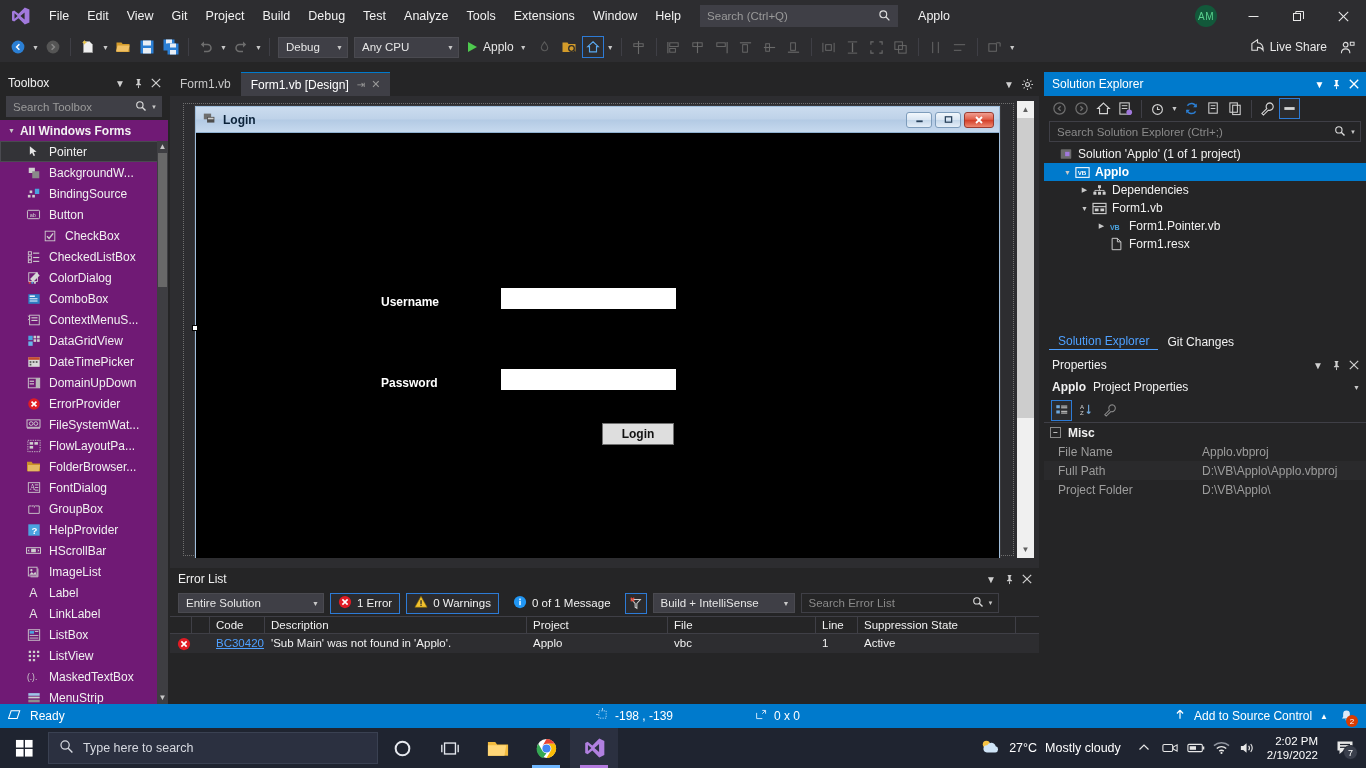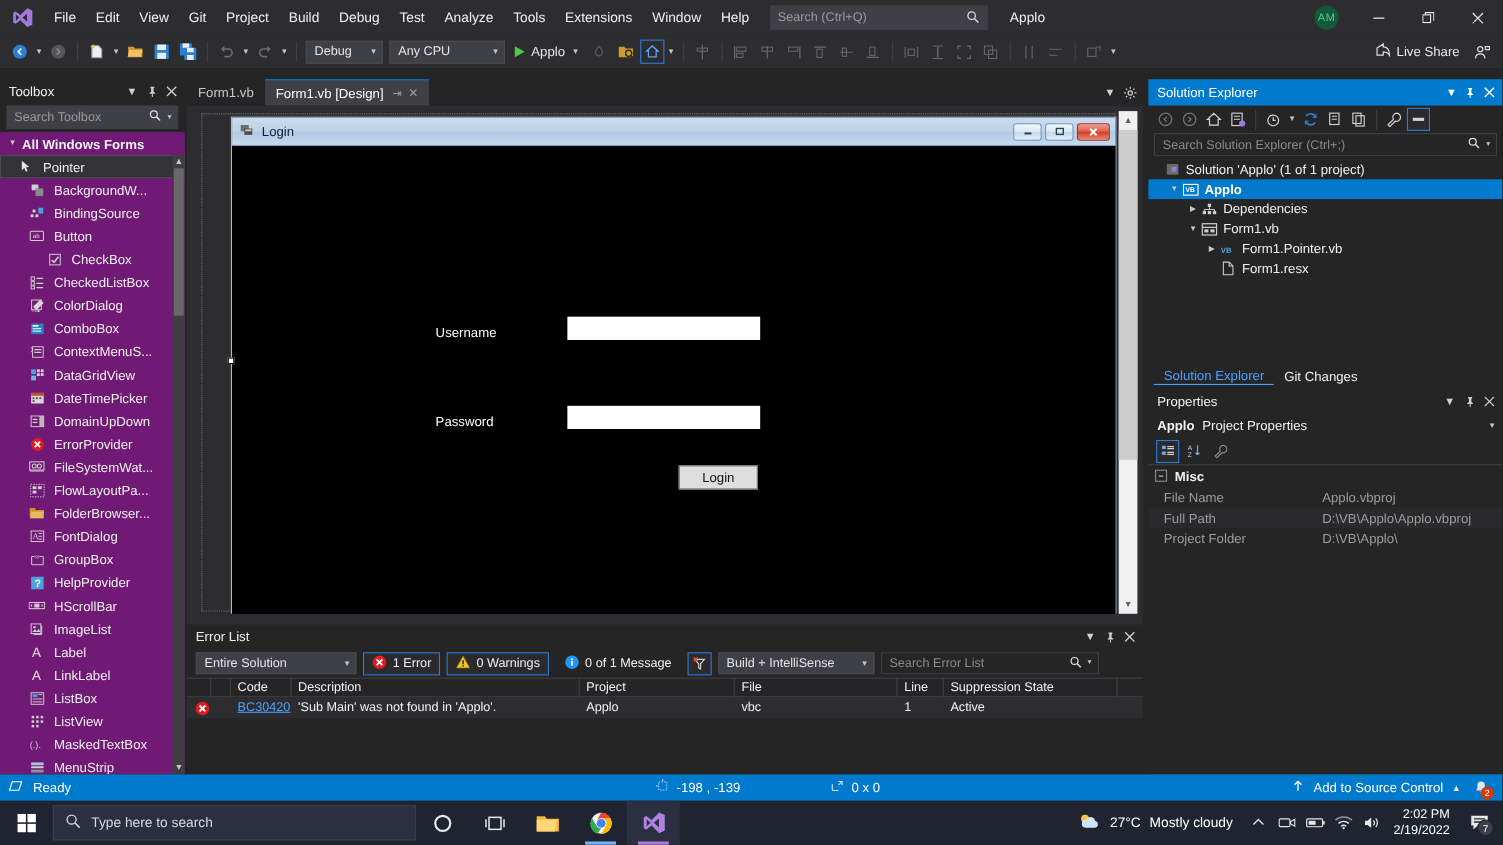--- a/index.html
+++ b/index.html
@@ -93,23 +93,24 @@
   }
   .doctab.active { background:#3f3f46; color:#ffffff; border-top:1px solid #007acc; }
   .doctab .pin { margin-left:8px; font-size:10px; color:#9a9a9a; }
   .doctab .x { margin-left:6px; font-size:11px; color:#9a9a9a; }
   .tabstrip-right { margin-left:auto; display:flex; align-items:center; height:24px; padding-right:4px; }
 
   
   .designer { position:absolute; left:170px; top:34px; width:869px; height:472px; background:#2d2d30; }
   .dz { position:absolute; left:5px; top:5px; right:23px; bottom:10px; background:#2d2d30; overflow:hidden; }
   .winform {
-    position:absolute; left:35px; top:5px; width:805px; height:455px;
+    position:absolute; left:20px; top:5px; width:805px; height:455px;
     background:#000; border:1px solid #9fbddb;
     box-shadow:0 0 0 1px rgba(255,255,255,.06);
+    font-weight:bold;
   }
   .wf-caption {
     height:26px; background:linear-gradient(180deg,#cbdcee 0%,#bed2e8 48%,#b3cae4 52%,#c6d9ee 100%);
     display:flex; align-items:center; padding-left:7px; color:#0b2239; font-size:12px;
     border-bottom:1px solid #8fb0d0;
   }
   .wf-caption .ttl { margin-left:7px; }
   .wf-btns { margin-left:auto; display:flex; align-items:center; padding-right:5px; }
   .wf-b {
     width:26px; height:16px; margin-left:3px; border:1px solid #7d9cbb; border-radius:3px;
@@ -533,21 +534,21 @@
             </svg>
         </span>
         <span style="font-size:6px;color:#c8c8c8;margin-left:4px;">▼</span>
       </div>
       <div class="tbx-list" id="tbx-list">
         <div class="tbx-group">
           <span class="arw">▼</span>
           <span>All Windows Forms</span>
         </div>
         <div id="tbx-items">
-            <div class="tbx-item sel" style="padding-left: 13px;">
+            <div class="tbx-item sel" style="padding-left: 23px;">
               <span class="tbx-ico">
                 <svg width="13" height="13" viewBox="0 0 16 16">
                   <path d="M3.5 1.5 3.5 12 6.3 9.4 8.1 13.6 9.9 12.8 8.1 8.7 11.8 8.3z" fill="#e6e6e6"></path>
                 </svg>
               </span>
               <span>Pointer</span>
             </div>
             <div class="tbx-item" style="padding-left: 24px;">
               <span class="tbx-ico">
                 <svg width="14" height="14" viewBox="0 0 16 16">

